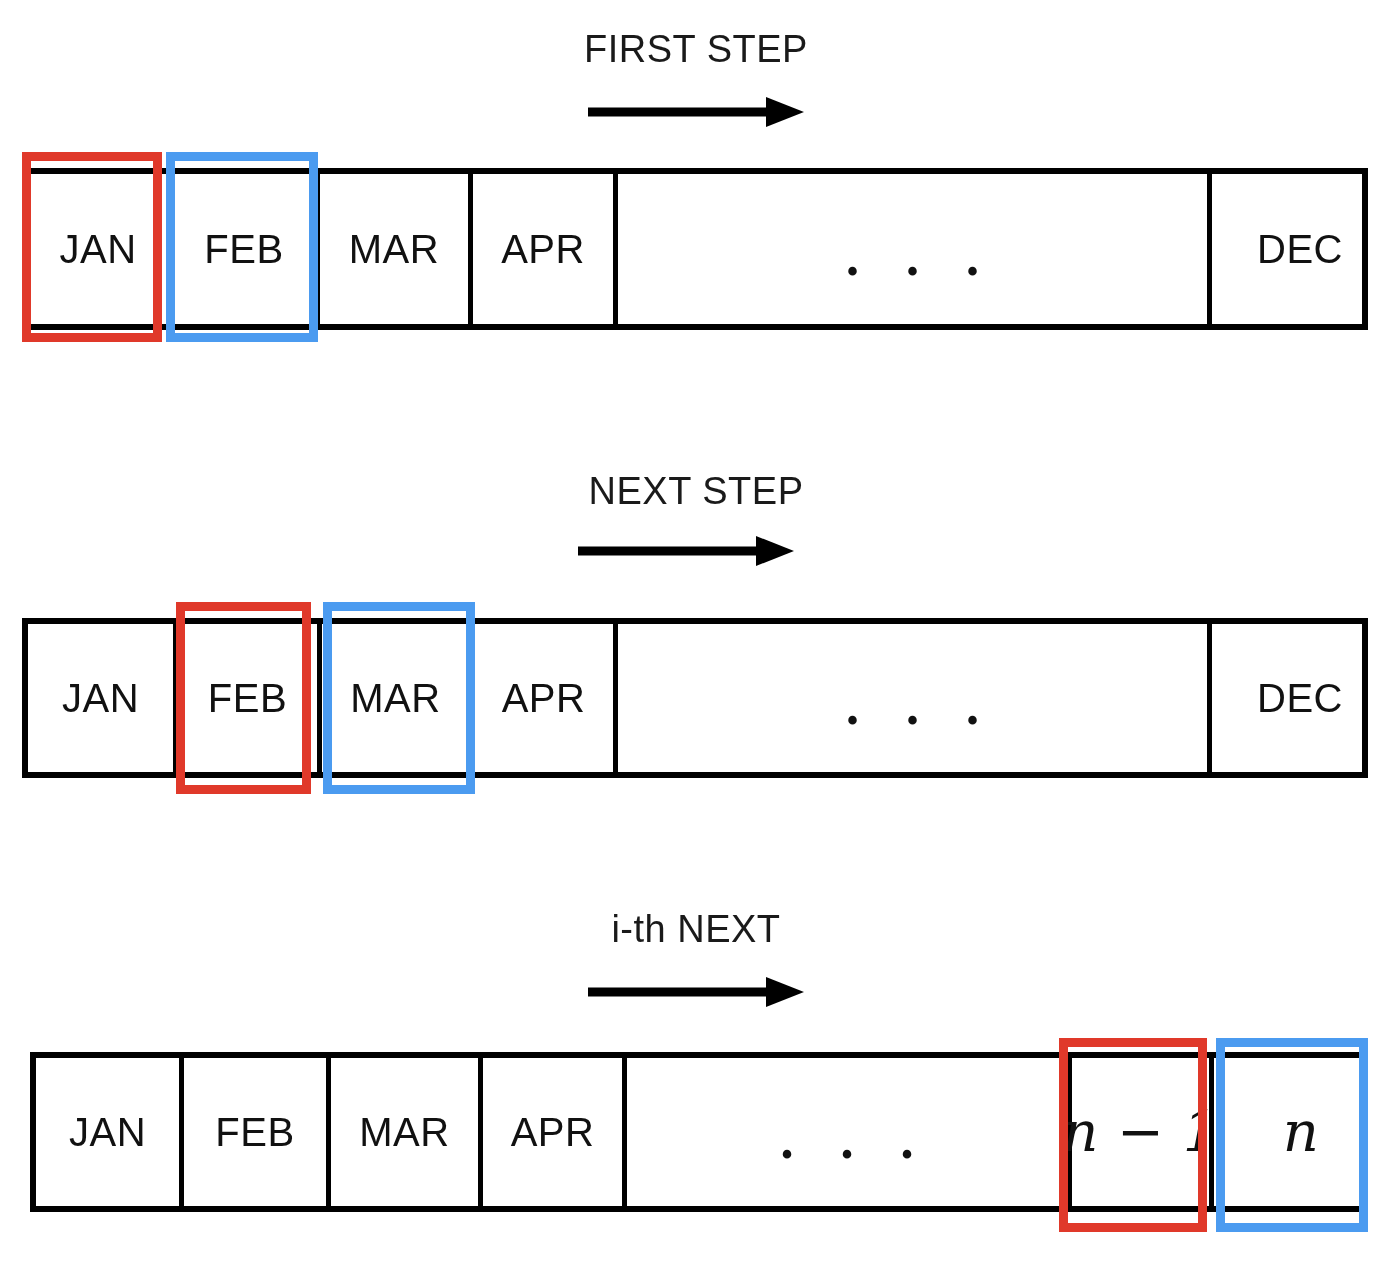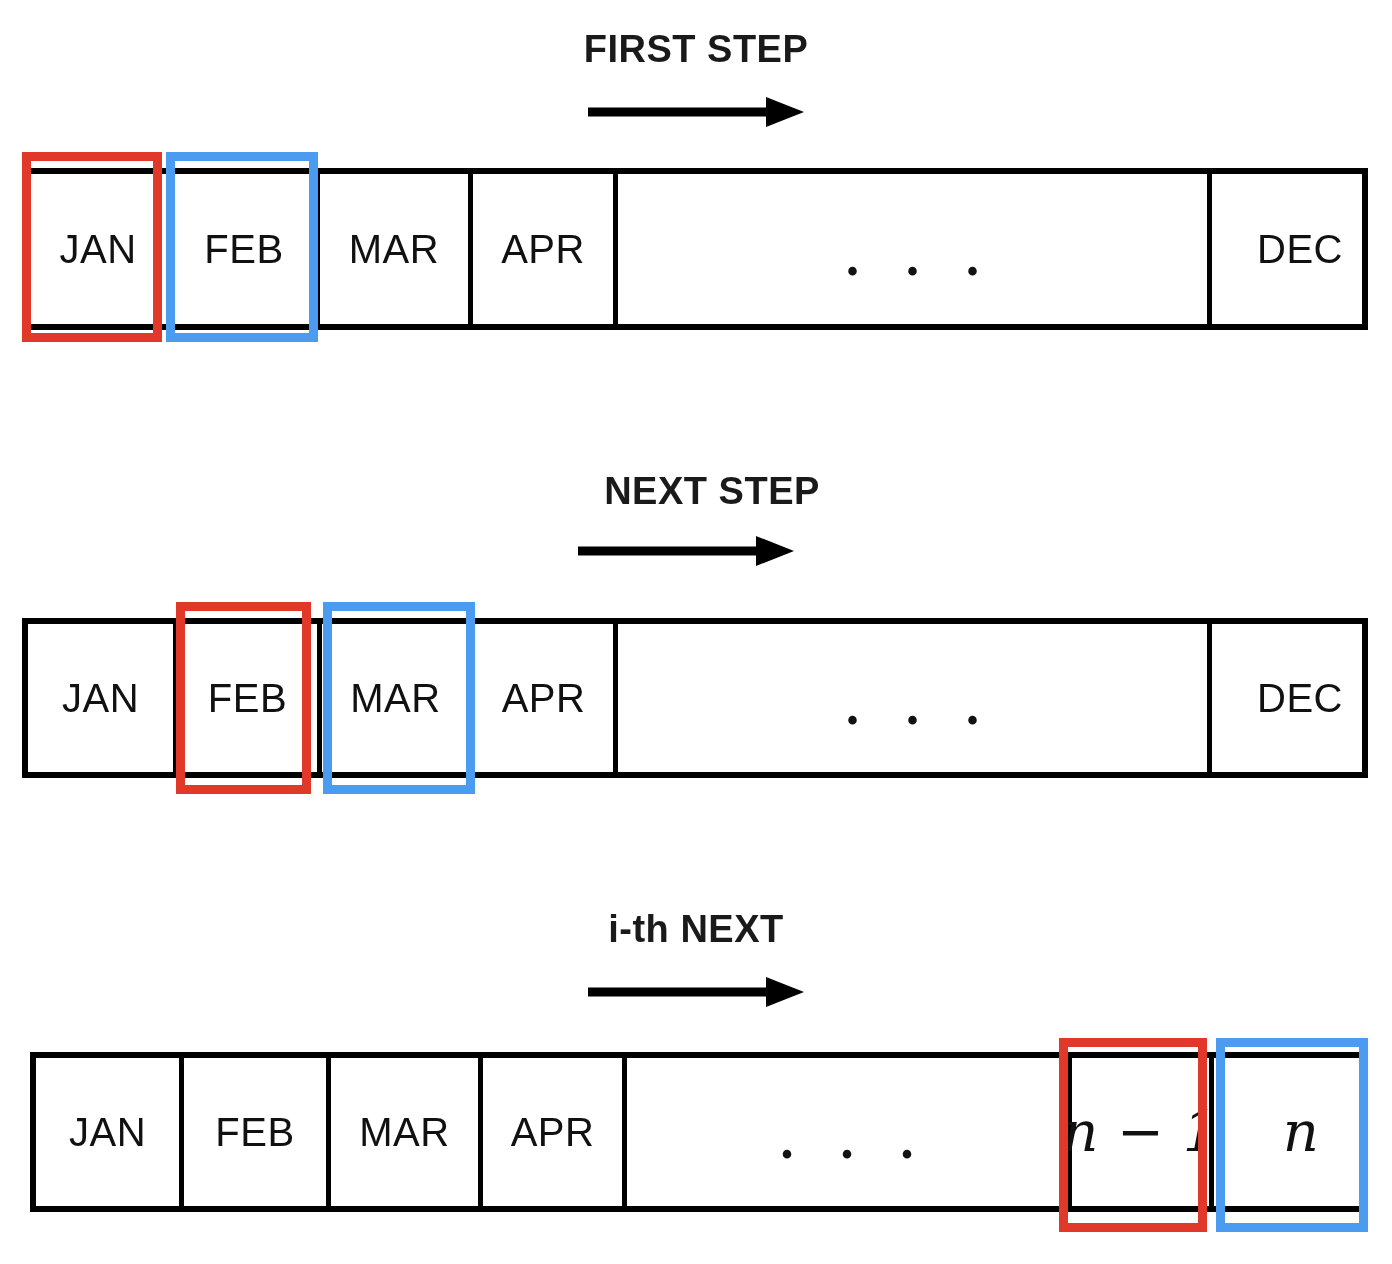--- a/index.html
+++ b/index.html
@@ -20,21 +20,21 @@
     width: 1392px;
     height: 1264px;
     background: #ffffff;
   }
 
   
   .step-label {
     position: absolute;
     font-family: "Liberation Sans", sans-serif;
     font-size: 38px;
-    font-weight: 700;
+    font-weight: 400;
     letter-spacing: 0.5px;
     color: #1a1a1a;
     white-space: nowrap;
     text-align: center;
   }
 
   
   .arrow-wrap {
     position: absolute;
   }
@@ -127,21 +127,21 @@
       <span class="cell-label ellipsis">. . .</span>
     </div>
     <div class="cell" style="width:150px;">
       <span class="cell-label">DEC</span>
     </div>
   </div>
 
   <div class="hl red" style="left:22px; top:152px; width:140px; height:190px;"></div>
   <div class="hl blue" style="left:166px; top:152px; width:152px; height:190px;"></div>
 
-  <div class="step-label" style="left:456px; top:470px; width:512px;">NEXT STEP</div>
+  <div class="step-label" style="left:440px; top:470px; width:512px;">NEXT STEP</div>
 
   <div class="arrow-wrap" style="left:578px; top:535px;">
     <svg width="220" height="32" viewBox="0 0 220 32">
       <line x1="0" y1="16" x2="182" y2="16" stroke="#000000" stroke-width="9"></line>
       <polygon points="178,1 216,16 178,31" fill="#000000"></polygon>
     </svg>
   </div>
 
   <div class="strip" style="left:22px; top:618px; width:1346px; height:160px;">
     <div class="cell" style="width:150px;">

